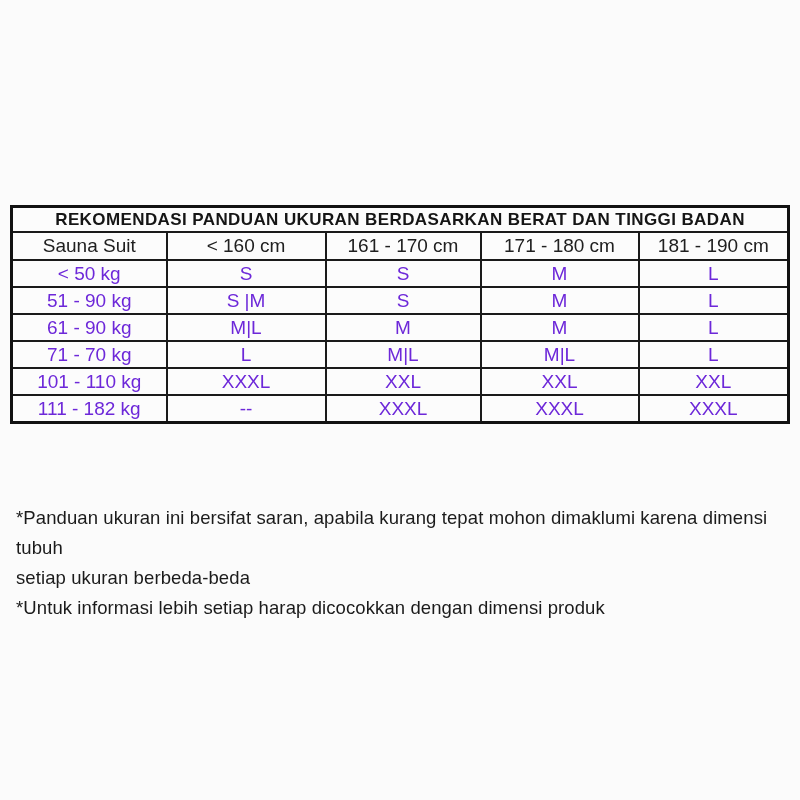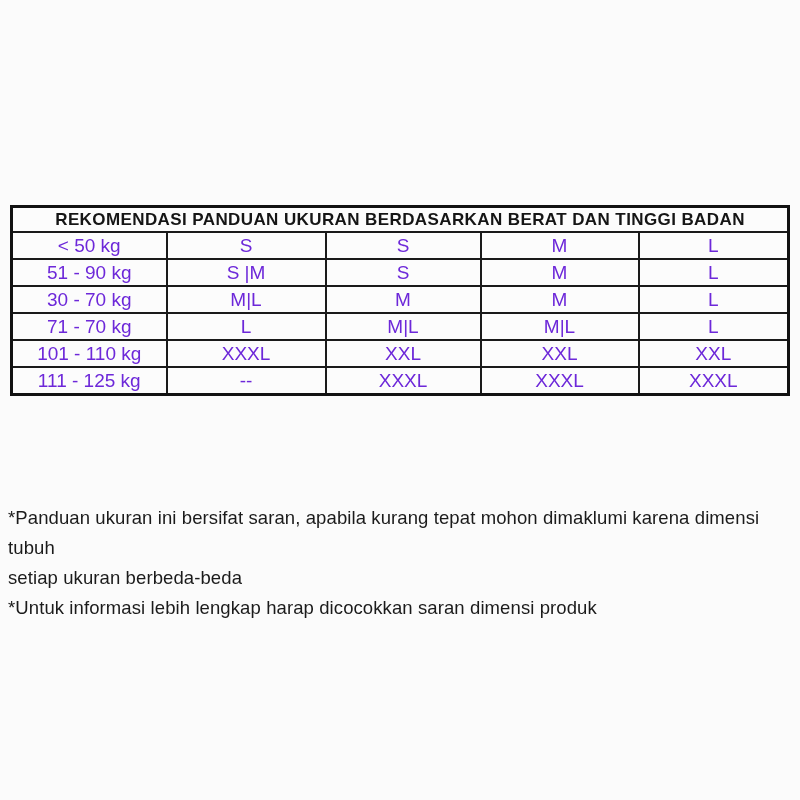--- a/index.html
+++ b/index.html
@@ -44,21 +44,21 @@
     height:26px;
     font-size:19px;
     color:#202020;
   }
   td.weight-cell{
     text-align:right;
     padding-right:3px;
   }
   .notes{
     position:absolute;
-    left:8px;top:503px;
+    left:16px;top:503px;
     width:780px;
     font-size:18.5px;
     line-height:30px;
     color:#1b1b1b;
     letter-spacing:.1px;
   }
 </style>
 </head>
 <body>
 
@@ -69,65 +69,72 @@
       <col style="width:155px">
       <col style="width:159px">
       <col style="width:155px">
       <col style="width:158px">
       <col style="width:150px">
     </colgroup>
     <tbody>
       <tr class="title-row">
         <td colspan="5">REKOMENDASI PANDUAN UKURAN BERDASARKAN BERAT DAN TINGGI BADAN</td>
       </tr>
+      <tr class="head-row">
+        <td>Sauna Suit</td>
+        <td>&lt; 160 cm</td>
+        <td>161 - 170 cm</td>
+        <td>171 - 180 cm</td>
+        <td>181 - 190 cm</td>
+      </tr>
 
       <tr>
         <td class="weight-cell">&lt; 50 kg</td>
         <td>S</td>
         <td>S</td>
         <td>M</td>
         <td>L</td>
       </tr>
       <tr>
         <td class="weight-cell">51 - 90 kg</td>
         <td>S |M</td>
         <td>S</td>
         <td>M</td>
         <td>L</td>
       </tr>
       <tr>
-        <td class="weight-cell">30 - 70 kg</td>
+        <td class="weight-cell">61 - 90 kg</td>
         <td>M|L</td>
         <td>M</td>
         <td>M</td>
         <td>L</td>
       </tr>
       <tr>
         <td class="weight-cell">71 - 70 kg</td>
         <td>L</td>
         <td>M|L</td>
         <td>M|L</td>
         <td>L</td>
       </tr>
       <tr>
         <td class="weight-cell">101 - 110 kg</td>
         <td>XXXL</td>
         <td>XXL</td>
         <td>XXL</td>
         <td>XXL</td>
       </tr>
       <tr>
-        <td class="weight-cell">111 - 125 kg</td>
+        <td class="weight-cell">111 - 182 kg</td>
         <td>--</td>
         <td>XXXL</td>
         <td>XXXL</td>
         <td>XXXL</td>
       </tr>
     </tbody>
   </table>
 
   <div class="notes">
     <div>*Panduan ukuran ini bersifat saran, apabila kurang tepat mohon dimaklumi karena dimensi tubuh</div>
     <div>setiap ukuran berbeda-beda</div>
-    <div>*Untuk informasi lebih lengkap harap dicocokkan saran dimensi produk</div>
+    <div>*Untuk informasi lebih setiap harap dicocokkan dengan dimensi produk</div>
   </div>
 
 </div>
 
 </body></html>

